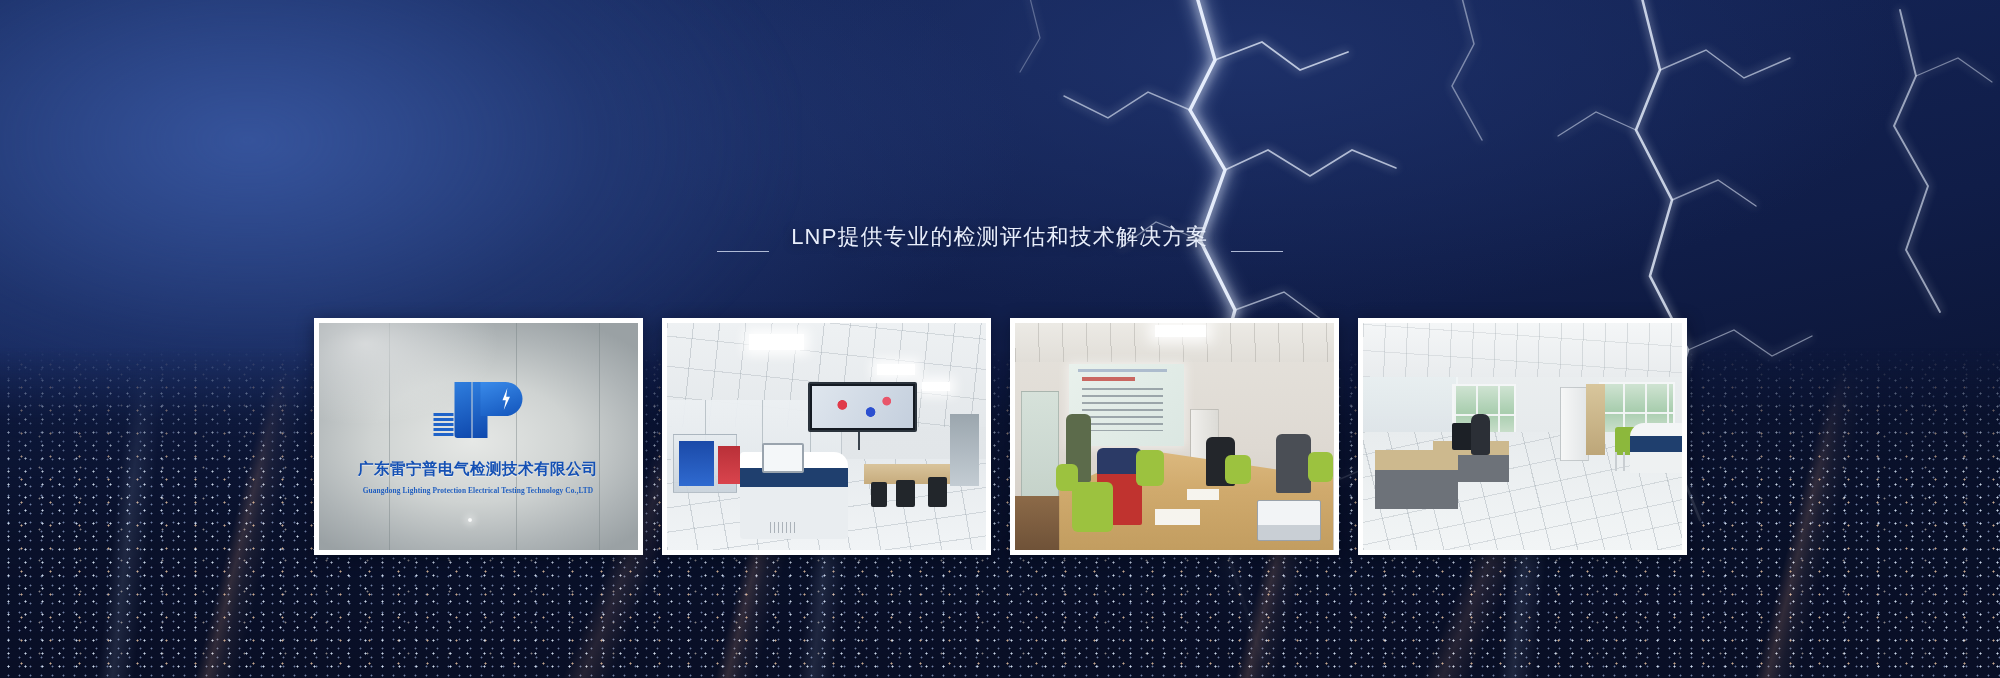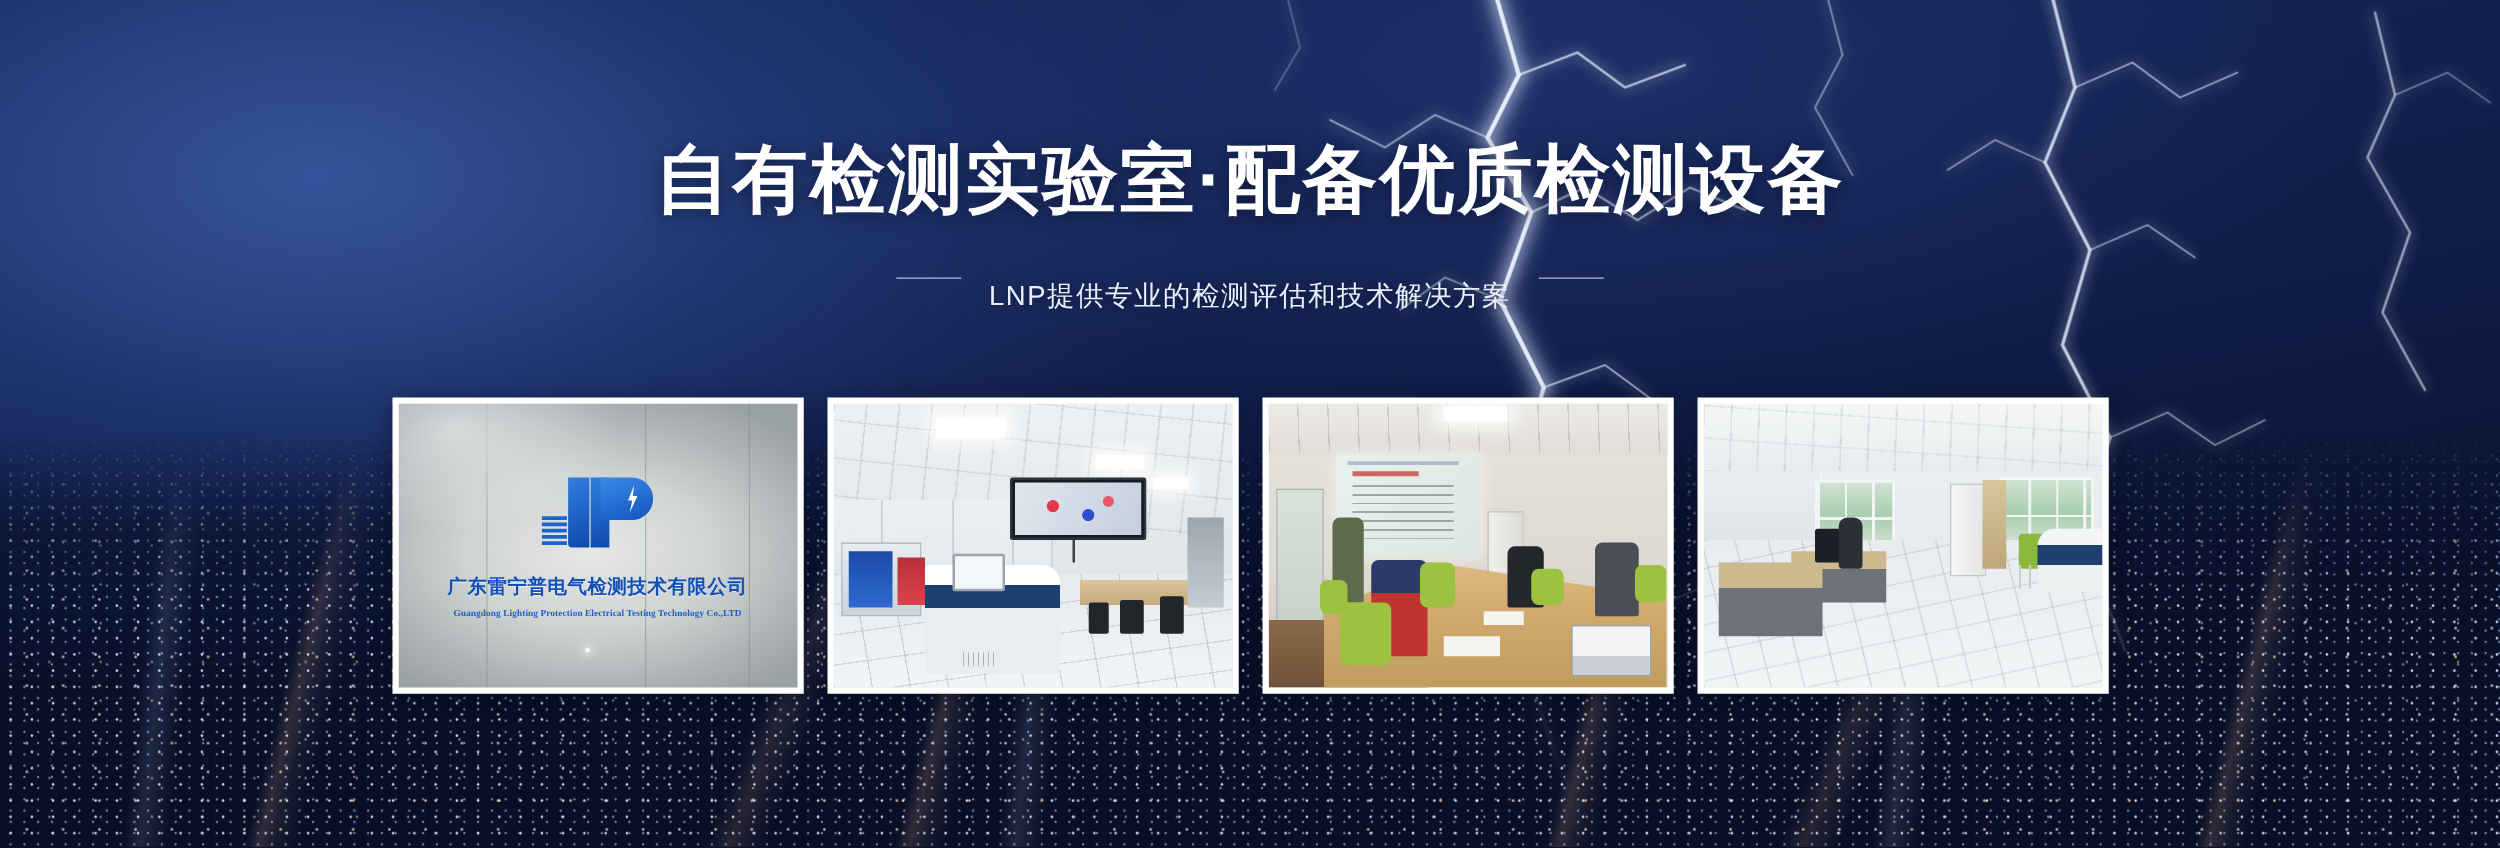--- a/index.html
+++ b/index.html
@@ -59,21 +59,21 @@
   
   .headline {
     position:absolute; top:104px; left:0; width:100%;
     text-align:center; color:#fff;
     font-size:60px; font-weight:bold; letter-spacing:2px;
     text-shadow:0 2px 14px rgba(4,10,30,.55);
     white-space:nowrap;
   }
   .subtitle-row {
     position:absolute; top:222px; left:0; width:100%;
-    display:flex; align-items:flex-start; justify-content:center; gap:22px;
+    display:flex; align-items:flex-end; justify-content:center; gap:22px;
   }
   .sub-rule { width:52px; height:1px; background:rgba(218,228,248,.78); }
   .subtitle {
     color:#e8eefb; font-size:22px; letter-spacing:1.2px; white-space:nowrap;
     text-shadow:0 1px 8px rgba(4,10,30,.5);
   }
 
   
   .gallery {
     position:absolute; top:318px; left:0; width:100%;
@@ -360,21 +360,20 @@
       <path d="M1460 -10 L1474 44 L1452 86 L1482 140" stroke-width="1.5" opacity="0.45"></path>
       <path d="M1028 -10 L1040 38 L1020 72" stroke-width="1.2" opacity="0.3"></path>
     </g>
   </svg>
 
   <div class="city">
     <div class="city-dots"></div>
     <div class="city-streaks"></div>
   </div>
 
-  <div class="headline">自有检测实验室·配备优质检测设备</div>
 
   <div class="subtitle-row">
     <span class="sub-rule"></span>
     <span class="subtitle">LNP提供专业的检测评估和技术解决方案</span>
     <span class="sub-rule"></span>
   </div>
 
   <div class="gallery">
 
     <div class="frame">

